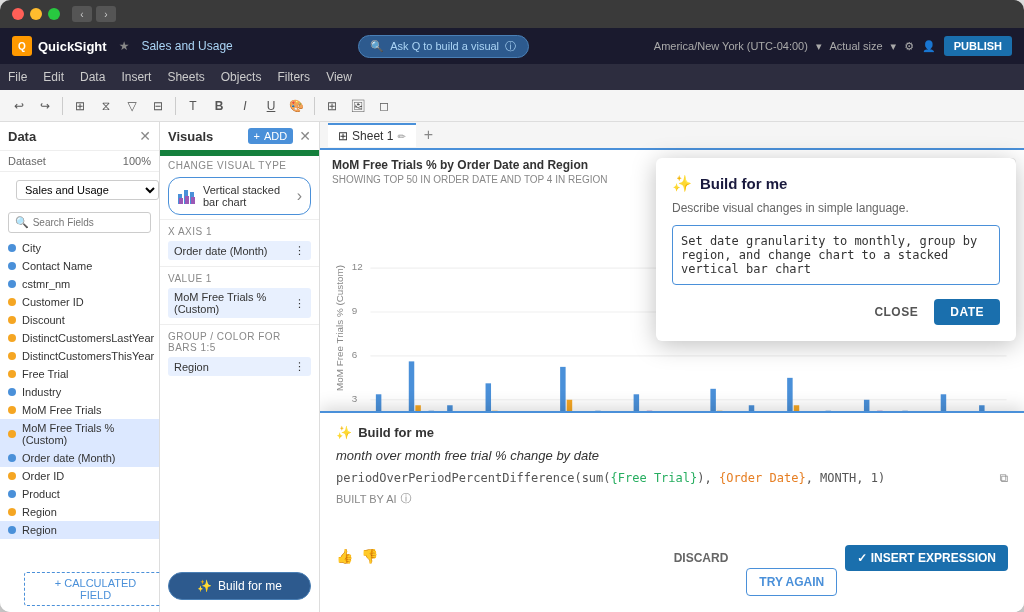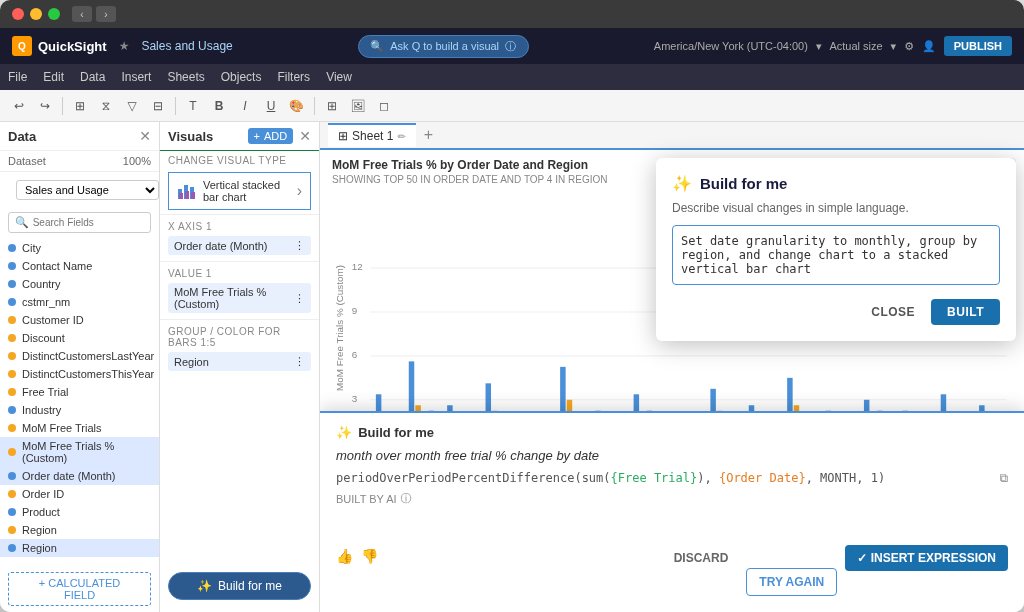--- a/index.html
+++ b/index.html
@@ -290,21 +290,21 @@
       width: 8px;
       height: 8px;
       border-radius: 50%;
       flex-shrink: 0;
     }
 
     .field-dot.blue { background: #4a90d9; }
     .field-dot.orange { background: #f5a623; }
 
     .calc-field-btn {
-      margin: 6px 8px;
+      margin: 6px 24px;
       border: 1px dashed #4a90d9;
       background: transparent;
       color: #4a90d9;
       border-radius: 3px;
       padding: 4px 20px;
       font-size: 11px;
       cursor: pointer;
       width: calc(100% - 16px);
     }
 
@@ -316,21 +316,21 @@
       display: flex;
       flex-direction: column;
       flex-shrink: 0;
     }
 
     .visuals-header {
       display: flex;
       align-items: center;
       justify-content: space-between;
       padding: 6px 8px;
-      border-bottom: 1px solid #15803d;
+      border-bottom: 6px solid #15803d;
     }
 
     .add-btn {
       display: flex;
       align-items: center;
       gap: 4px;
       background: #4a90d9;
       color: white;
       border: none;
       border-radius: 3px;
@@ -347,21 +347,21 @@
       letter-spacing: 0.5px;
     }
 
     .visual-type-item {
       display: flex;
       align-items: center;
       justify-content: space-between;
       padding: 6px 8px;
       cursor: pointer;
       border: 1px solid #4a90d9;
-      border-radius: 0;
+      border-radius: 12px;
       margin: 4px 8px;
     }
 
     .visual-type-content {
       display: flex;
       align-items: center;
       gap: 6px;
     }
 
     .visual-icon {
@@ -800,24 +800,20 @@
         <div class="field-item">
           <div class="field-dot blue"></div>
           <span>City</span>
         </div>
         <div class="field-item">
           <div class="field-dot blue"></div>
           <span>Contact Name</span>
         </div>
         <div class="field-item">
           <div class="field-dot blue"></div>
-          <span>Country</span>
-        </div>
-        <div class="field-item">
-          <div class="field-dot blue"></div>
           <span>cstmr_nm</span>
         </div>
         <div class="field-item">
           <div class="field-dot orange"></div>
           <span>Customer ID</span>
         </div>
         <div class="field-item">
           <div class="field-dot orange"></div>
           <span>Discount</span>
         </div>
@@ -1099,18 +1095,18 @@
 
       <div class="build-for-me-popup">
         <div class="popup-header">
           <span style="color:#4a90d9;">✨</span>
           <span class="popup-title">Build for me</span>
         </div>
         <div class="popup-subtitle">Describe visual changes in simple language.</div>
         <textarea class="popup-textarea" style="">Set date granularity to monthly, group by region, and change chart to a stacked vertical bar chart</textarea>
         <div class="popup-actions">
           <button class="close-link">CLOSE</button>
-          <button class="build-btn">BUILT</button>
+          <button class="build-btn">DATE</button>
         </div>
       </div>
     </div>
   </div>
 </div>
 
 </body></html>

